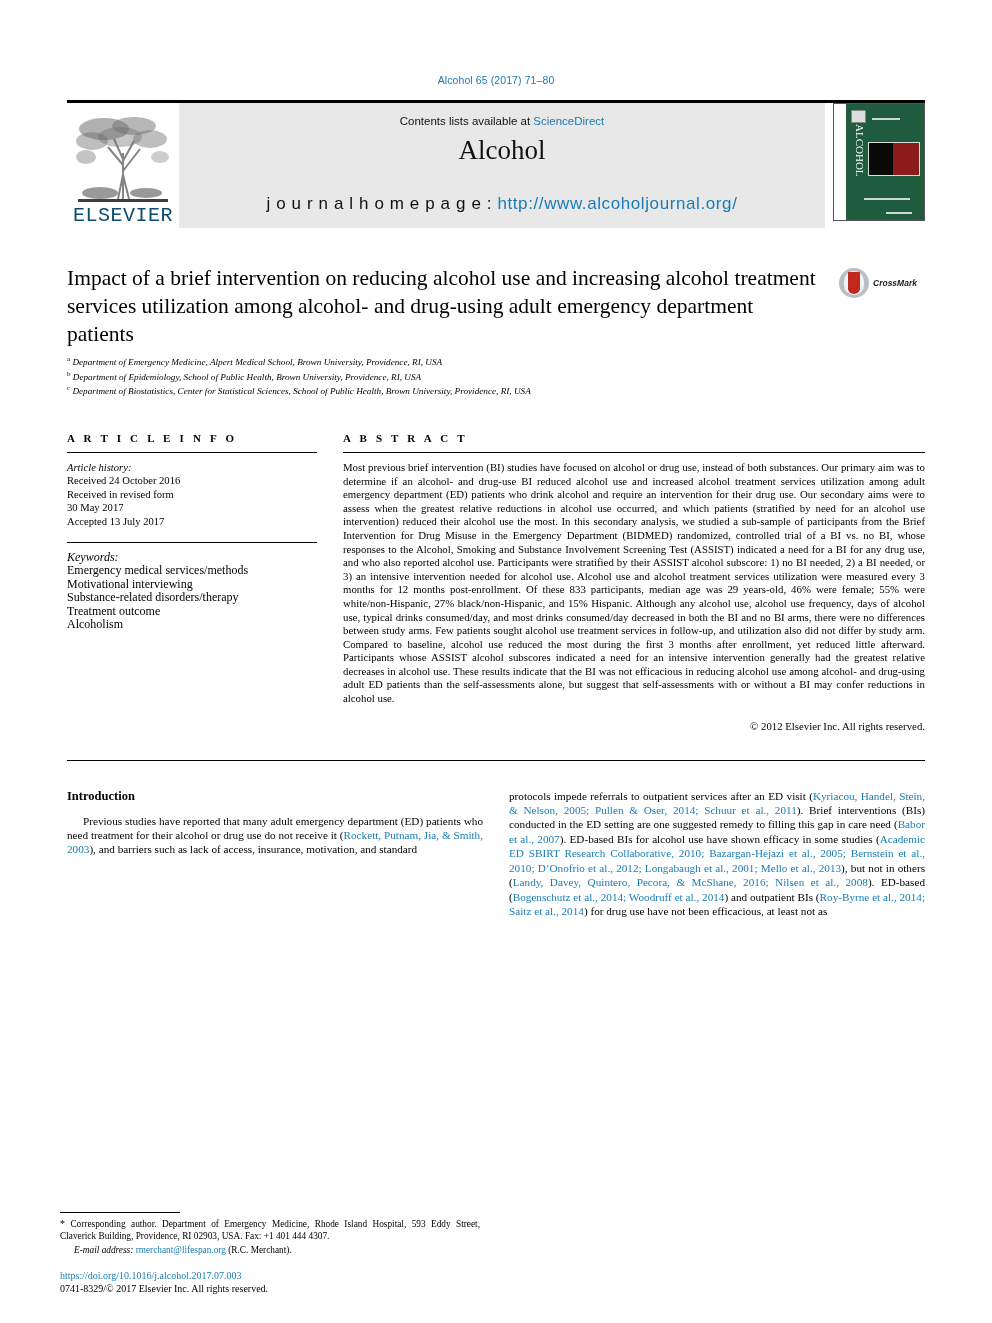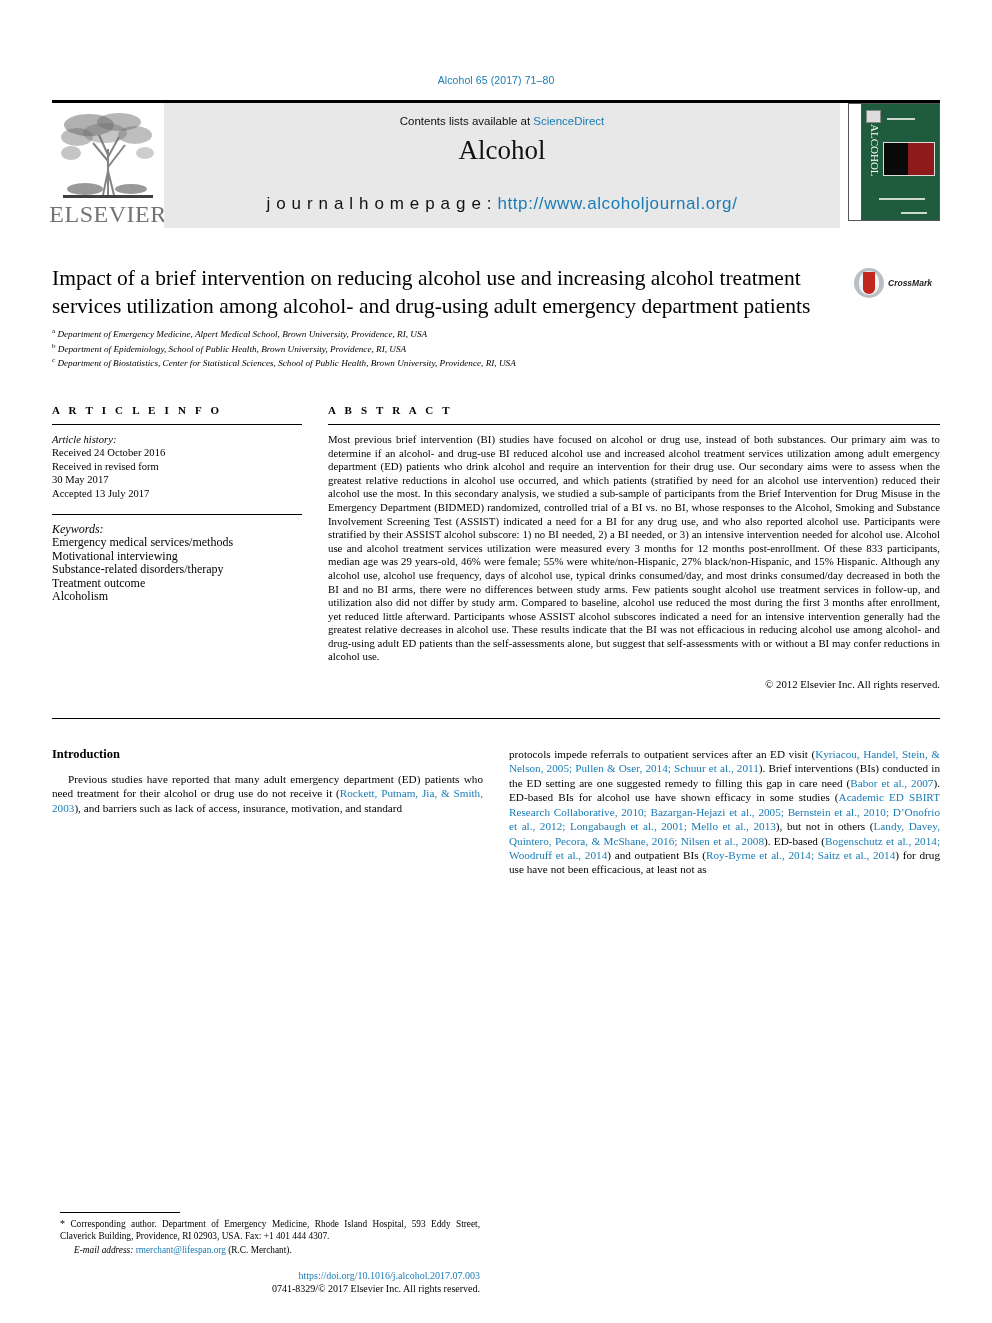--- a/index.html
+++ b/index.html
@@ -5,21 +5,21 @@
   * { box-sizing: border-box; }
   html, body { margin:0; padding:0; }
   body {
     width: 992px;
     height: 1323px;
     background: #ffffff;
     font-family: "Liberation Serif", "DejaVu Serif", serif;
     color: #000000;
     overflow: hidden;
   }
-  .page { position: relative; width: 992px; height: 1323px; padding: 0 52px; }
+  .page { position: relative; width: 992px; height: 1323px; padding: 0 67px; }
 
   
   .running-head {
     text-align: center;
     color: #1a7cb5;
     font-size: 10.5px;
     font-family: "Liberation Sans", sans-serif;
     padding-top: 74px;
     letter-spacing: .1px;
   }
@@ -36,24 +36,24 @@
     width: 112px;
     flex: 0 0 112px;
     display: flex;
     flex-direction: column;
     justify-content: flex-end;
     align-items: center;
     padding-bottom: 2px;
   }
   .tree-svg { display:block; }
   .elsevier-word {
-    font-family: Liberation Serif, serif;
-    font-size: 24px;
+    font-family: Liberation Mono, monospace;
+    font-size: 20px;
     letter-spacing: .5px;
-    color: #737373;
+    color: #0c4a6e;
     line-height: 1;
     margin-top: 1px;
   }
   .masthead-center {
     flex: 1 1 auto;
     background: #e8e8e8;
     display: flex;
     flex-direction: column;
     justify-content: space-between;
     align-items: center;
@@ -215,21 +215,21 @@
     font-family:"Liberation Serif", serif;
     font-size: 9.3px;
     line-height: 12px;
     text-align: justify;
     margin: 0;
   }
   .fn .star { font-size:10px; }
   .fn-email { margin-top: 2px; text-indent: 14px; }
   .fn-email .lbl { font-style: italic; }
   .fn-email a, .link { color:#1a7cb5; text-decoration:none; }
-  .doi-block { margin-top: 14px; text-align: right; }
+  .doi-block { margin-top: 14px; }
   .doi-line { font-family:"Liberation Serif", serif; font-size:10px; color:#1a7cb5; line-height:12.5px;}
   .issn-line { font-family:"Liberation Serif", serif; font-size:10px; color:#000; line-height:12.5px;}
 </style>
 </head>
 <body>
 
 <div class="page">
 
   <div class="running-head">Alcohol 65 (2017) 71–80</div>
 

